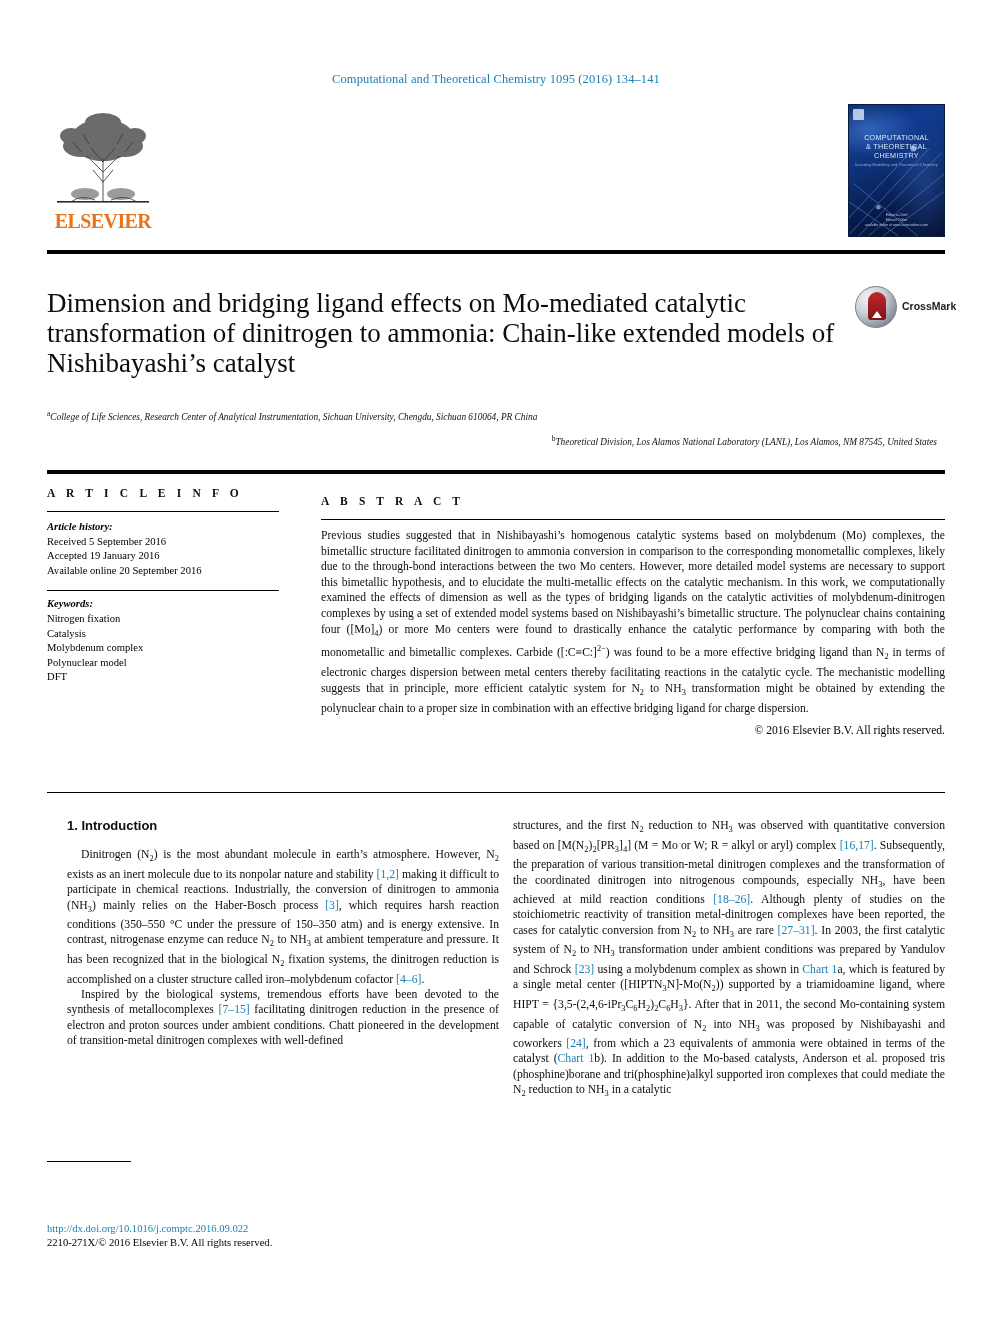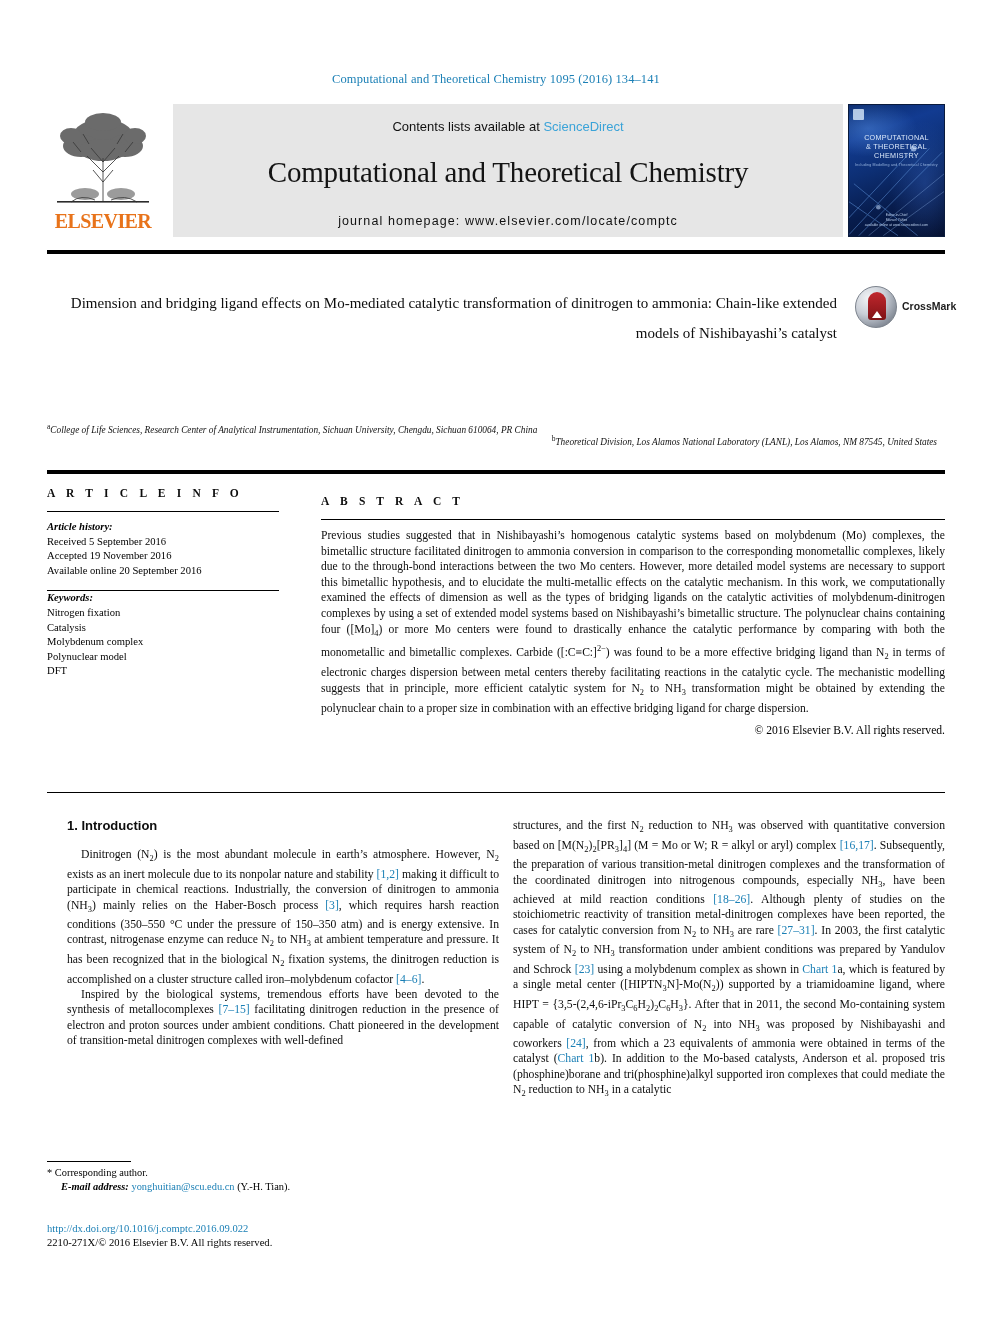--- a/index.html
+++ b/index.html
@@ -177,27 +177,26 @@
   }
 
   
   .title-block {
     position: absolute;
     left: 47px;
     top: 288px;
     width: 790px;
   }
   .paper-title {
-    font-size: 15px;
+    font-size: 27px;
     line-height: 30px;
     font-family: "Liberation Serif", serif;
     color: #0d0d0d;
     margin: 0;
     font-weight: normal;
-    text-align: right;
   }
   .crossmark {
     position: absolute;
     left: 855px;
     top: 286px;
     width: 95px;
     height: 48px;
   }
   .crossmark .cm-circle {
     position: absolute;
@@ -256,21 +255,21 @@
     font-style: italic;
     font-family: "Liberation Serif", serif;
     color: #111;
     line-height: 12.5px;
   }
   .aff sup {
     color: #111;
     font-style: normal;
     font-size: 7.5px;
   }
-  .aff-a { top: 421px; }
+  .aff-a { top: 408px; }
   .aff-b { top: 433px; text-align: right; }
 
   
   .sec-head {
     font-family: "Liberation Serif", serif;
     font-size: 11.5px;
     font-weight: bold;
     letter-spacing: 4.2px;
     color: #0d0d0d;
   }
@@ -295,21 +294,21 @@
   .info-body {
     margin-top: 8px;
     font-size: 10.6px;
     line-height: 14.6px;
     font-family: "Liberation Serif", serif;
   }
   .info-body .it {
     font-style: italic;
     font-weight: bold;
   }
-  .kw-block { margin-top: 0; }
+  .kw-block { margin-top: 6px; }
   .abs-body {
     margin-top: 8px;
     font-size: 11.6px;
     line-height: 15.6px;
     text-align: justify;
     font-family: "Liberation Serif", serif;
     color: #0d0d0d;
   }
   .abs-copy {
     margin-top: 8px;
@@ -420,27 +419,20 @@
         </g>
         <g fill="#4a4a4a" opacity="0.55">
           <ellipse cx="34" cy="88" rx="14" ry="6"></ellipse>
           <ellipse cx="70" cy="88" rx="14" ry="6"></ellipse>
         </g>
         <rect x="6" y="95" width="92" height="1.6" fill="#2b2b2b"></rect>
       </svg>
       <div class="elsevier-word">ELSEVIER</div>
     </div>
 
-    <div class="masthead-center">
-      <div class="contents-line">
-        <span>Contents lists available at </span><span class="sd">ScienceDirect</span>
-      </div>
-      <div class="journal-title">Computational and Theoretical Chemistry</div>
-      <div class="homepage-line">journal homepage: www.elsevier.com/locate/comptc</div>
-    </div>
 
     <div class="cover-thumb">
       <div class="cv-band"></div>
       <svg class="cv-lines" viewBox="0 0 97 133">
         <g stroke="#5b8fd6" stroke-width="1" opacity="0.55" fill="none">
           <path d="M-5 120 L70 40"></path>
             <path d="M0 132 L82 44"></path>
             <path d="M10 133 L95 48"></path>
           <path d="M-5 95 L50 133"></path>
             <path d="M5 80 L70 133"></path>
@@ -485,21 +477,21 @@
   <div class="aff aff-b"><sup>b</sup><span>Theoretical Division, Los Alamos National Laboratory (LANL), Los Alamos, NM 87545, United States</span></div>
 
   <div class="rule-thick" style="top:470px"></div>
 
   <div class="info-col">
     <div class="sec-head">A R T I C L E   I N F O</div>
     <div class="hr-blk"></div>
     <div class="info-body">
       <div class="it">Article history:</div>
       <div>Received 5 September 2016</div>
-      <div>Accepted 19 November 2016</div>
+      <div>Accepted 19 January 2016</div>
       <div>Available online 20 September 2016</div>
     </div>
     <div class="hr-blk"></div>
     <div class="info-body kw-block">
       <div class="it">Keywords:</div>
       <div>Nitrogen fixation</div>
       <div>Catalysis</div>
       <div>Molybdenum complex</div>
       <div>Polynuclear model</div>
       <div>DFT</div>
@@ -520,30 +512,19 @@
       <div class="sec-title">1. Introduction</div>
       <p>Dinitrogen (N<sub>2</sub>) is the most abundant molecule in earth’s atmosphere. However, N<sub>2</sub> exists as an inert molecule due to its nonpolar nature and stability <span class="ref">[1,2]</span> making it difficult to participate in chemical reactions. Industrially, the conversion of dinitrogen to ammonia (NH<sub>3</sub>) mainly relies on the Haber-Bosch process <span class="ref">[3]</span>, which requires harsh reaction conditions (350–550 °C under the pressure of 150–350 atm) and is energy extensive. In contrast, nitrogenase enzyme can reduce N<sub>2</sub> to NH<sub>3</sub> at ambient temperature and pressure. It has been recognized that in the biological N<sub>2</sub> fixation systems, the dinitrogen reduction is accomplished on a cluster structure called iron–molybdenum cofactor <span class="ref">[4–6]</span>.</p>
       <p>Inspired by the biological systems, tremendous efforts have been devoted to the synthesis of metallocomplexes <span class="ref">[7–15]</span> facilitating dinitrogen reduction in the presence of electron and proton sources under ambient conditions. Chatt pioneered in the development of transition-metal dinitrogen complexes with well-defined</p>
     </div>
     <div class="col col-right">
       <p style="text-indent:0">structures, and the first N<sub>2</sub> reduction to NH<sub>3</sub> was observed with quantitative conversion based on [M(N<sub>2</sub>)<sub>2</sub>[PR<sub>3</sub>]<sub>4</sub>] (M = Mo or W; R = alkyl or aryl) complex <span class="ref">[16,17]</span>. Subsequently, the preparation of various transition-metal dinitrogen complexes and the transformation of the coordinated dinitrogen into nitrogenous compounds, especially NH<sub>3</sub>, have been achieved at mild reaction conditions <span class="ref">[18–26]</span>. Although plenty of studies on the stoichiometric reactivity of transition metal-dinitrogen complexes have been reported, the cases for catalytic conversion from N<sub>2</sub> to NH<sub>3</sub> are rare <span class="ref">[27–31]</span>. In 2003, the first catalytic system of N<sub>2</sub> to NH<sub>3</sub> transformation under ambient conditions was prepared by Yandulov and Schrock <span class="ref">[23]</span> using a molybdenum complex as shown in <span class="chartref">Chart 1</span>a, which is featured by a single metal center ([HIPTN<sub>3</sub>N]-Mo(N<sub>2</sub>)) supported by a triamidoamine ligand, where HIPT = {3,5-(2,4,6-iPr<sub>3</sub>C<sub>6</sub>H<sub>2</sub>)<sub>2</sub>C<sub>6</sub>H<sub>3</sub>}. After that in 2011, the second Mo-containing system capable of catalytic conversion of N<sub>2</sub> into NH<sub>3</sub> was proposed by Nishibayashi and coworkers <span class="ref">[24]</span>, from which a 23 equivalents of ammonia were obtained in terms of the catalyst (<span class="chartref">Chart 1</span>b). In addition to the Mo-based catalysts, Anderson et al. proposed tris (phosphine)borane and tri(phosphine)alkyl supported iron complexes that could mediate the N<sub>2</sub> reduction to NH<sub>3</sub> in a catalytic</p>
     </div>
   </div>
 
   <div class="footnote-rule"></div>
-  <div class="footnote">
-    <div>
-      <span>*</span>
-      <span>Corresponding author.</span>
-    </div>
-    <div style="padding-left:14px">
-      <span class="em">E-mail address:</span>
-      <span class="link">yonghuitian@scu.edu.cn</span>
-      <span>(Y.-H. Tian).</span>
-    </div>
-  </div>
 
   <div class="imprint">
     <div class="doi">http://dx.doi.org/10.1016/j.comptc.2016.09.022</div>
     <div>2210-271X/© 2016 Elsevier B.V. All rights reserved.</div>
   </div>
 
 </div>
 
 </body></html>

